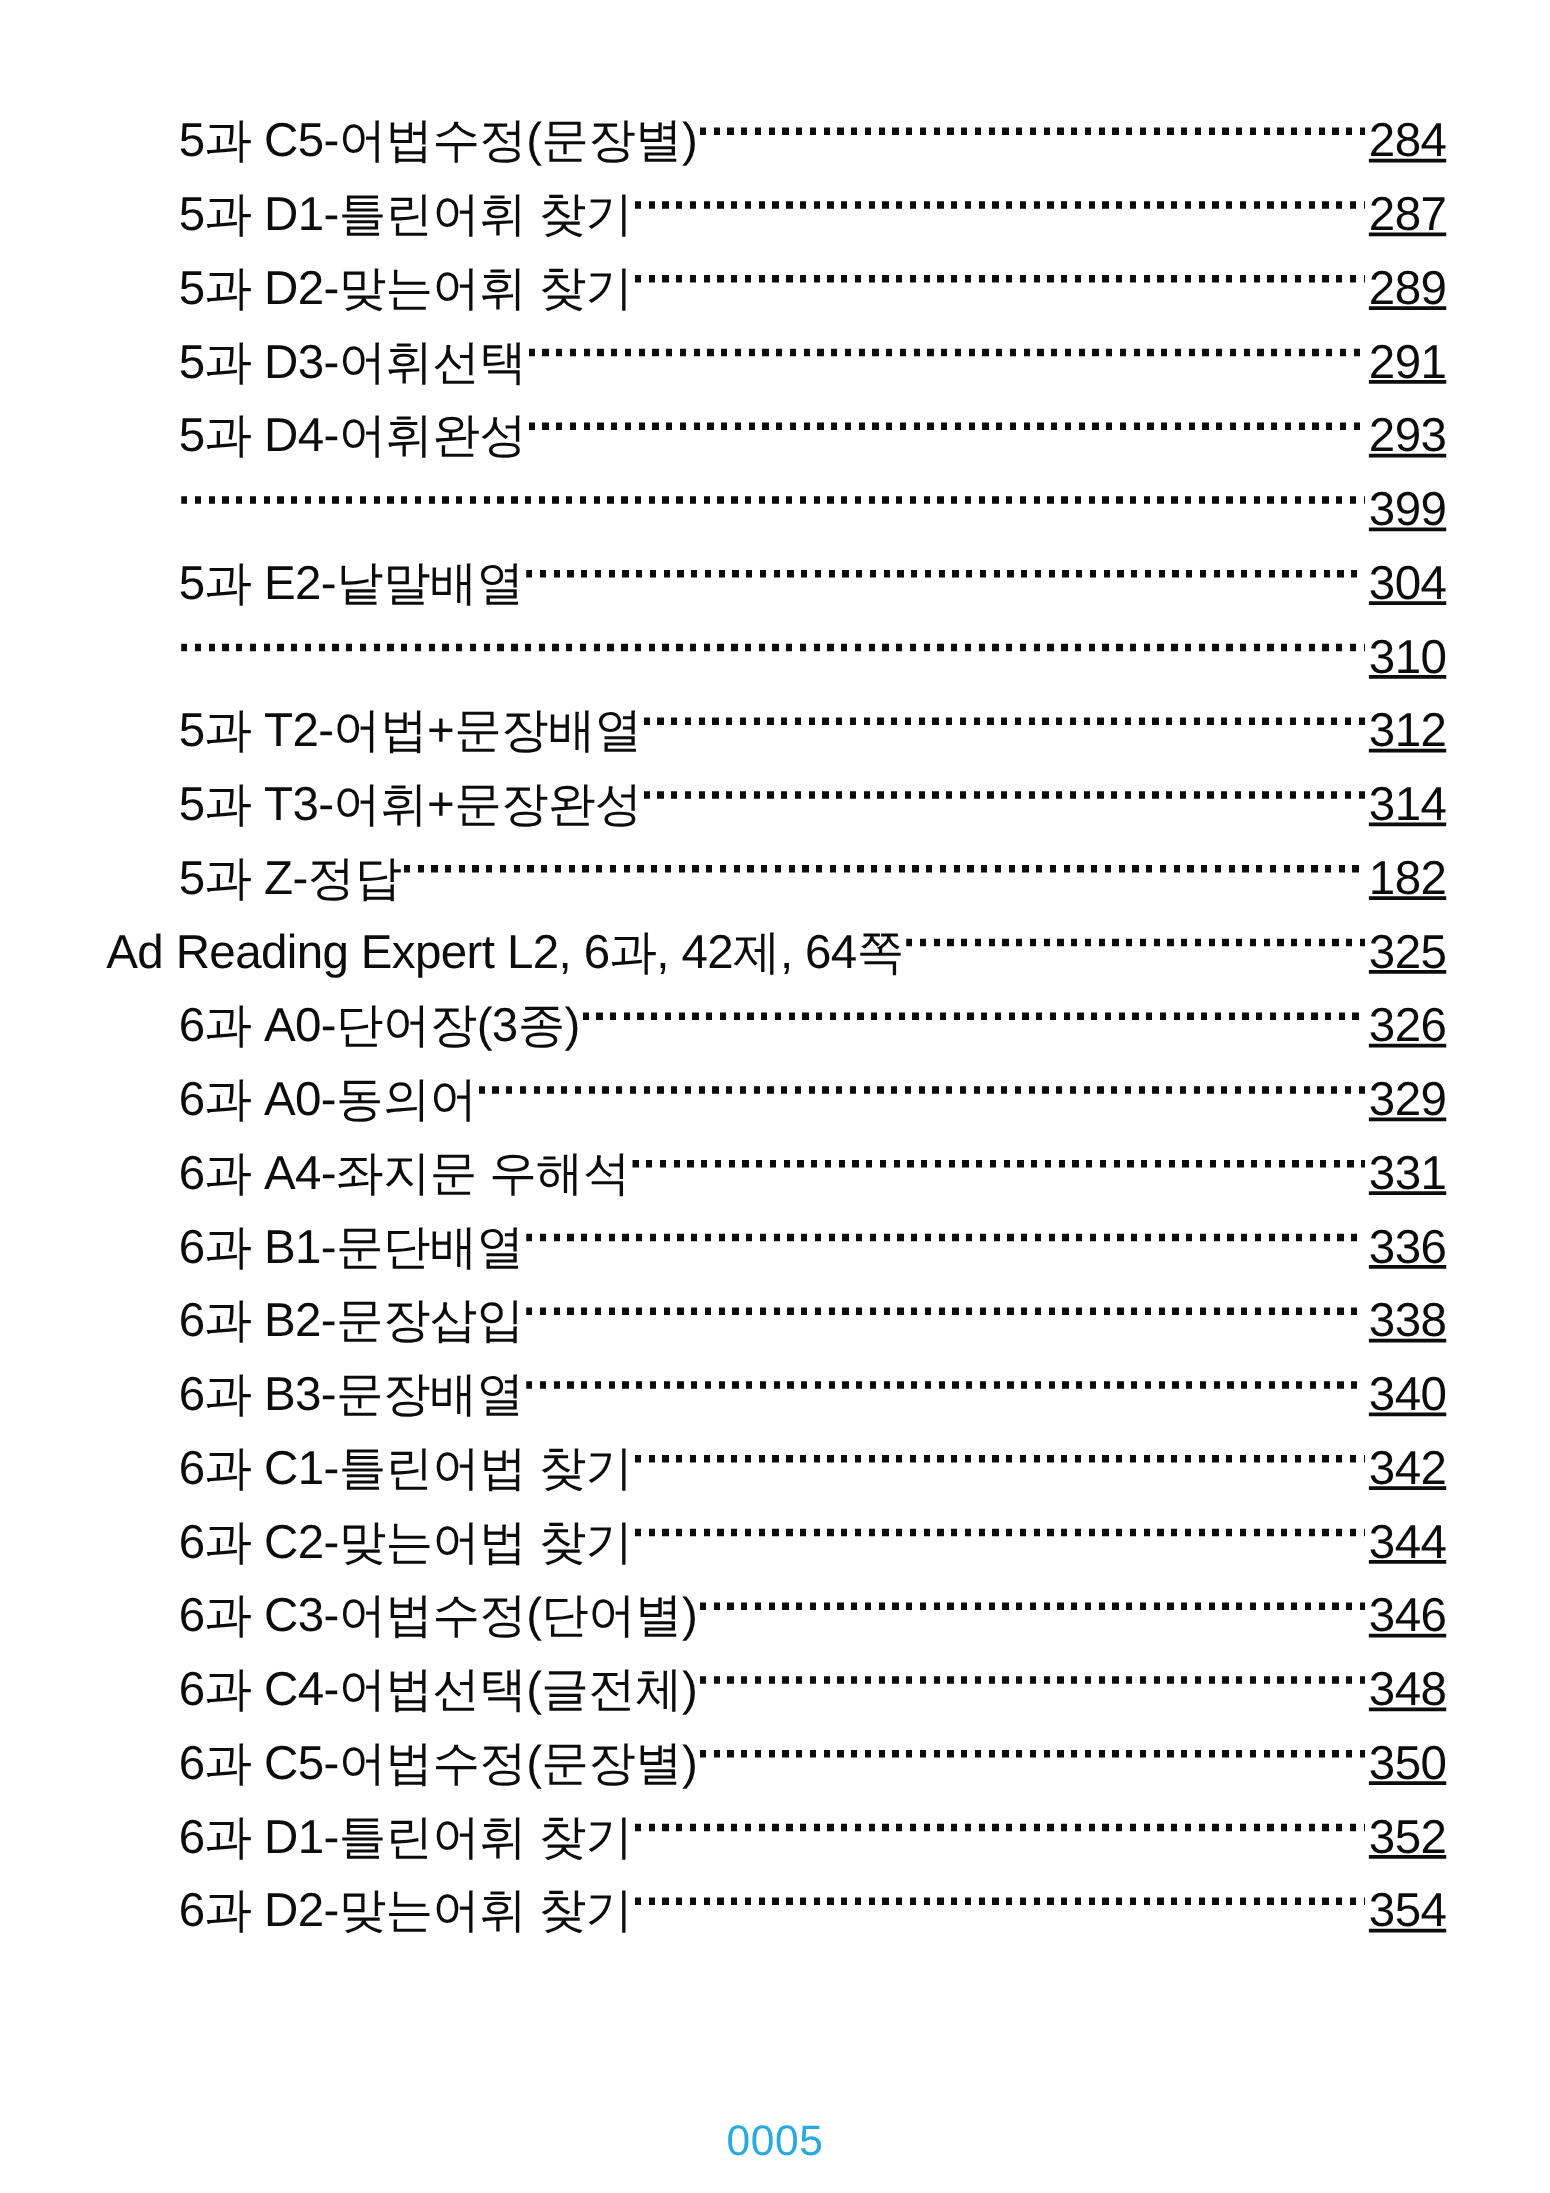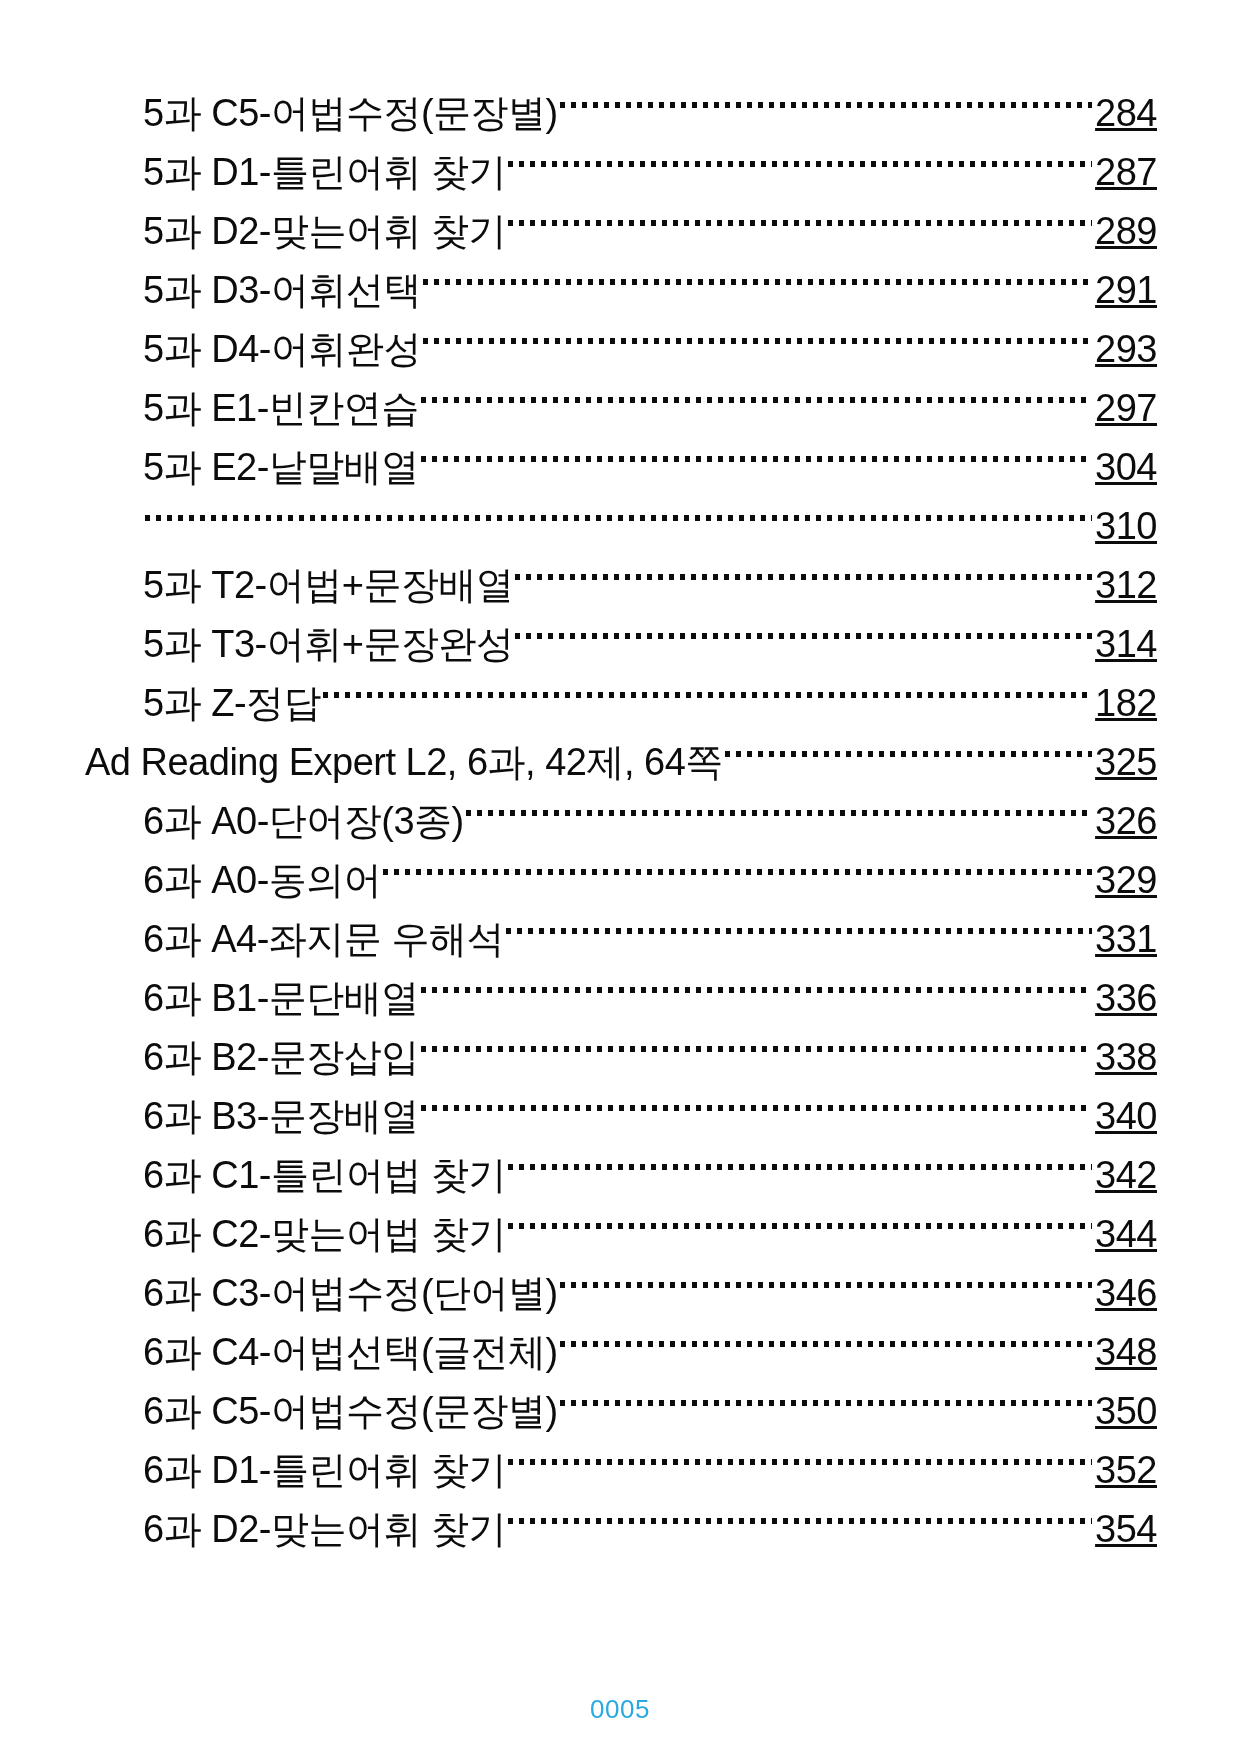--- a/index.html
+++ b/index.html
@@ -59,21 +59,21 @@
   .toc-page {
     flex: 0 0 auto;
     text-decoration: underline;
   }
   .footer {
     position: absolute;
     left: 0;
     right: 0;
     top: 1694px;
     text-align: center;
-    font-size: 26px;
+    font-size: 34px;
     letter-spacing: 0.5px;
     color: var(--footer-accent, #29a9e1);
   }
 </style>
 </head>
 <body>
 
 <div class="page">
   <div class="toc" id="toc-list">
       <div class="toc-row lvl1">
@@ -95,23 +95,22 @@
         <span class="toc-label">5과 D3-어휘선택</span>
         <span class="toc-dots"></span>
         <span class="toc-page">291</span>
       </div>
       <div class="toc-row lvl1">
         <span class="toc-label">5과 D4-어휘완성</span>
         <span class="toc-dots"></span>
         <span class="toc-page">293</span>
       </div>
       <div class="toc-row lvl1">
-        <span class="toc-label">5과 E1-빈칸연습</span>
-        <span class="toc-dots"></span>
-        <span class="toc-page">297</span>
+        <span class="toc-dots"></span>
+        <span class="toc-page">399</span>
       </div>
       <div class="toc-row lvl1">
         <span class="toc-label">5과 E2-낱말배열</span>
         <span class="toc-dots"></span>
         <span class="toc-page">304</span>
       </div>
       <div class="toc-row lvl1">
         <span class="toc-dots"></span>
         <span class="toc-page">310</span>
       </div>

